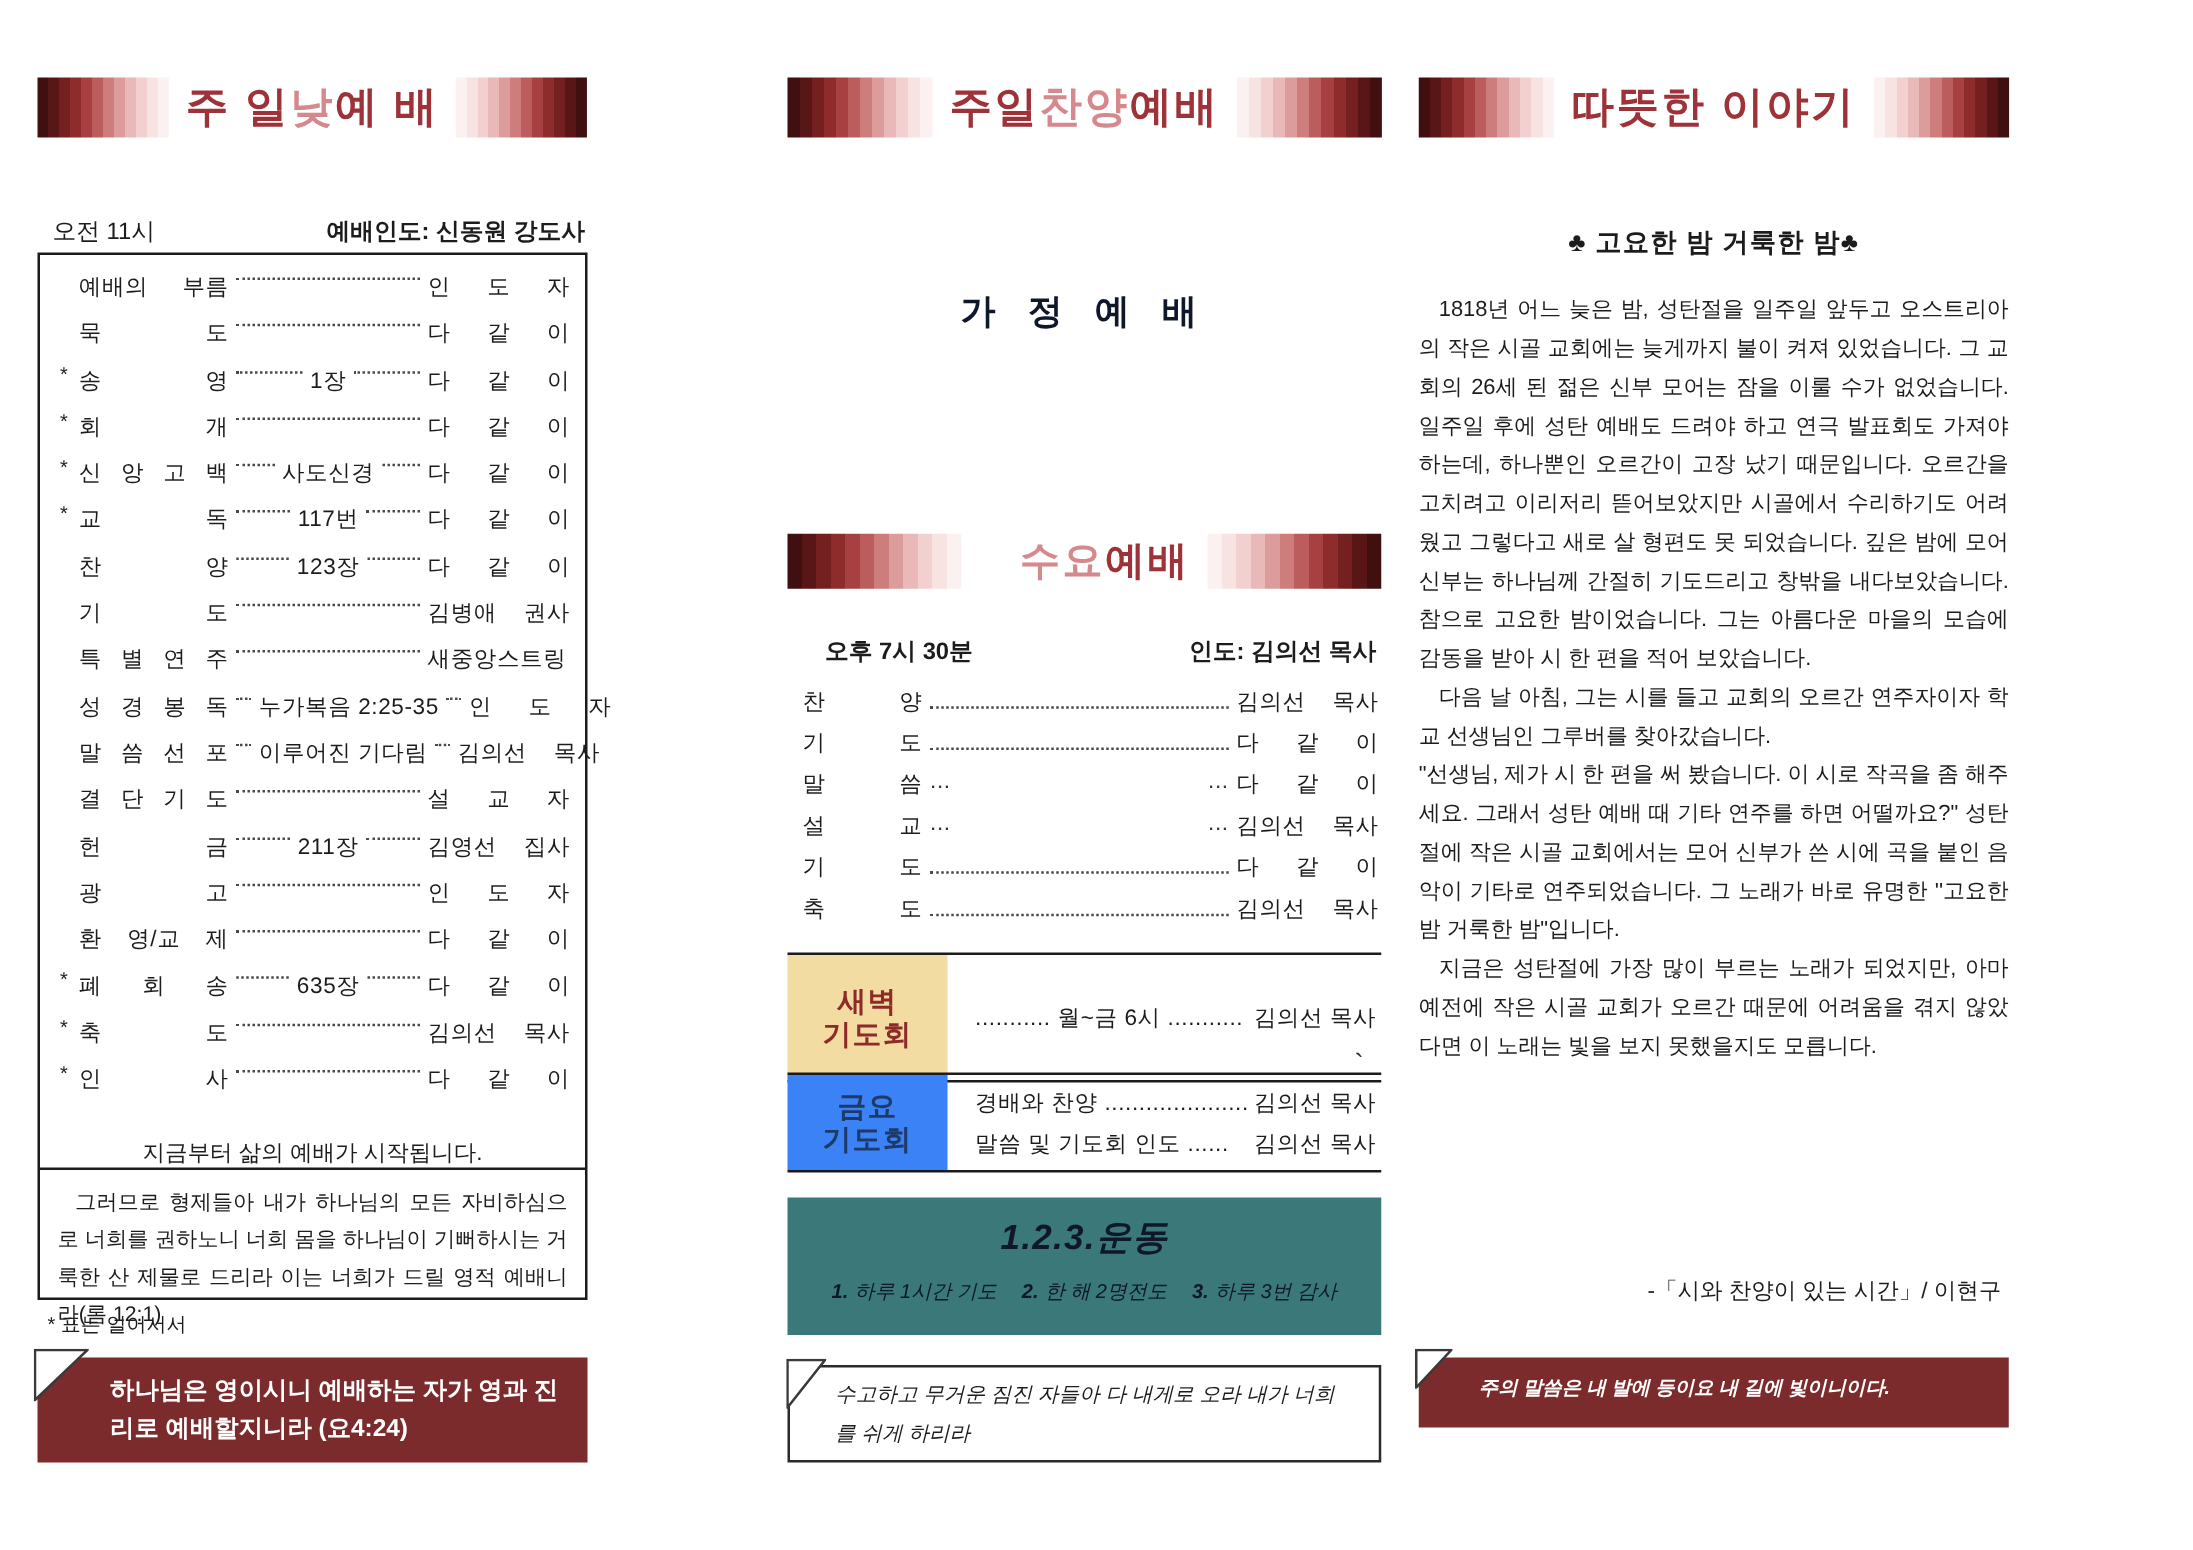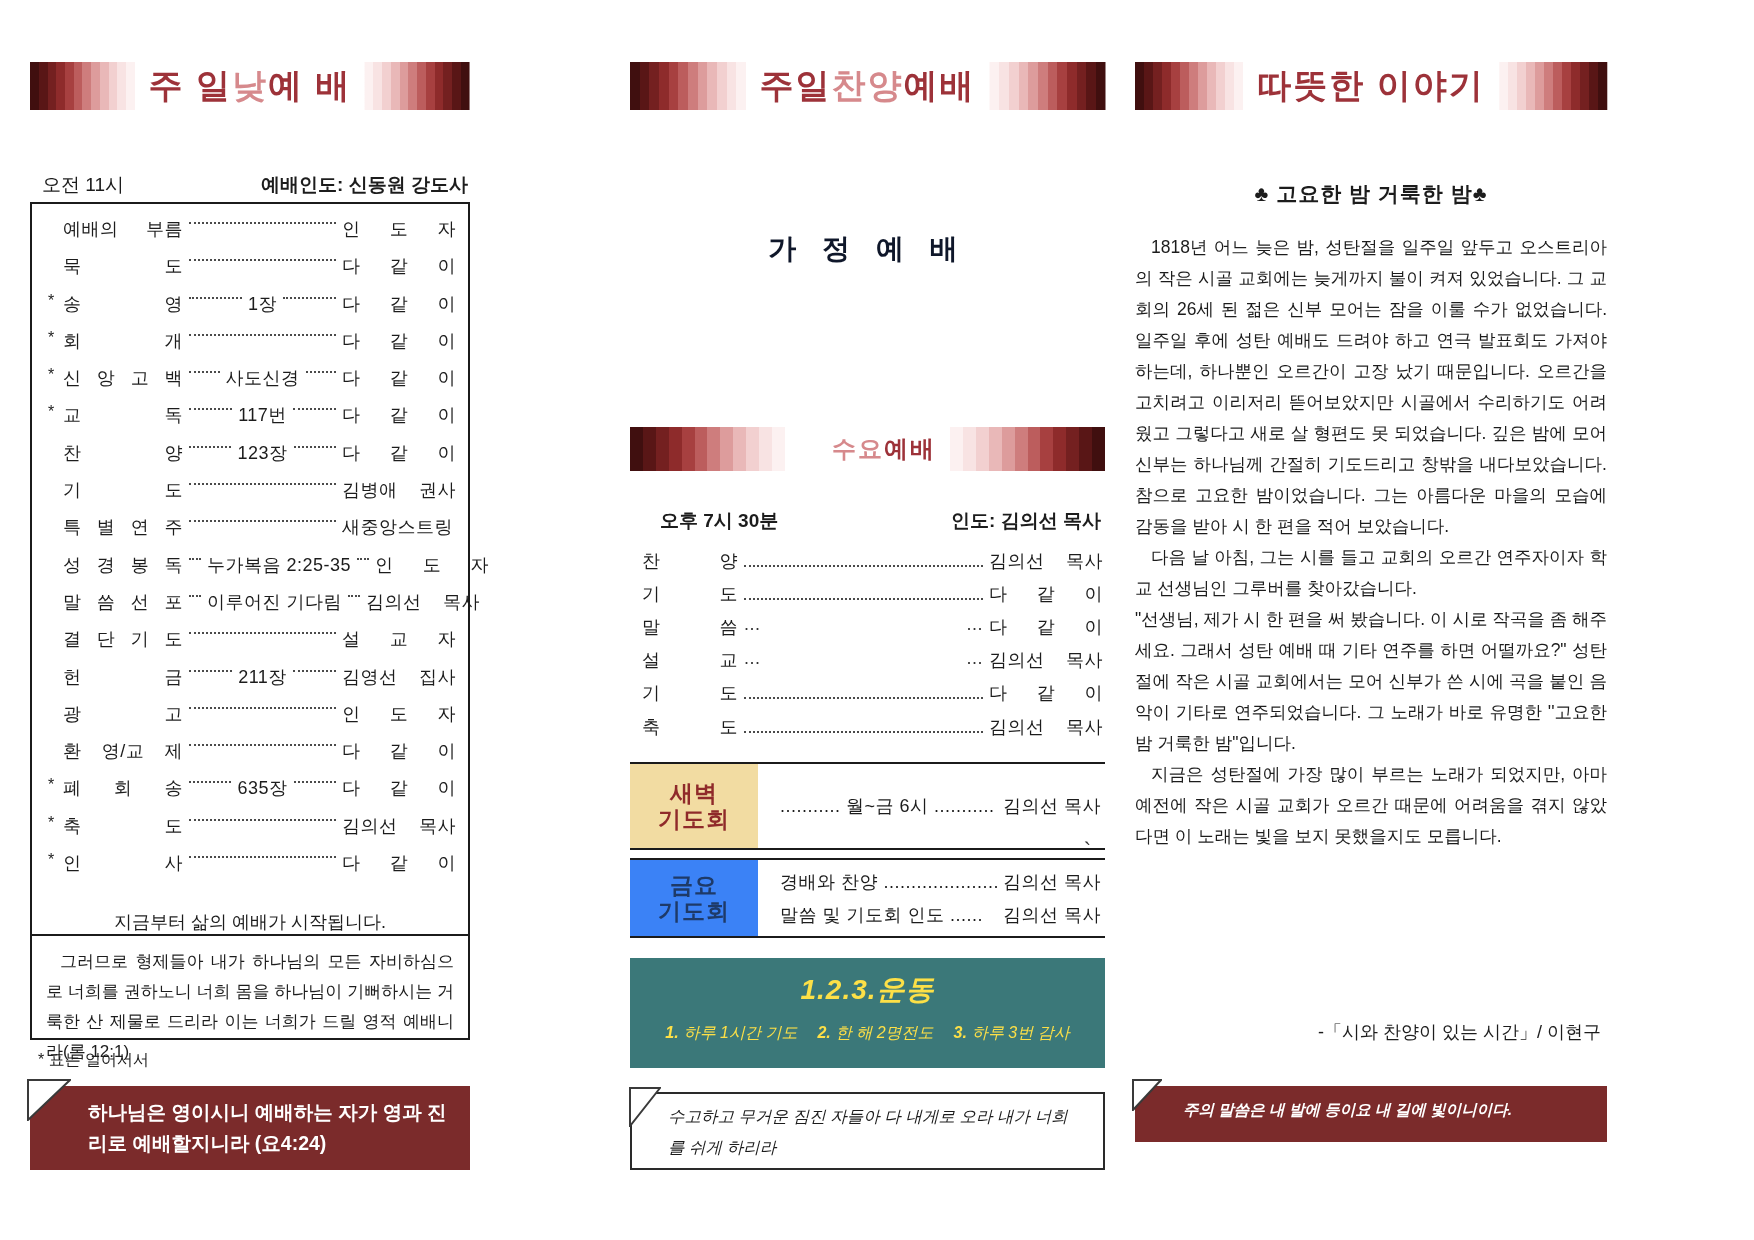--- a/index.html
+++ b/index.html
@@ -14,21 +14,21 @@
   .hdr{position:absolute;left:0;right:0;display:flex;align-items:stretch;}
   .h-top{top:62px;height:48px;}
   .h-md{top:427px;height:44px;}
   .gbar{flex:1 1 0;background:linear-gradient(to right,
     #400f0f 0%,#400f0f 8.33%,#591616 8.33%,#591616 16.67%,#742020 16.67%,#742020 25%,
     #8e2b2b 25%,#8e2b2b 33.33%,#a74040 33.33%,#a74040 41.67%,#bc5d5d 41.67%,#bc5d5d 50%,
     #ce7d7d 50%,#ce7d7d 58.33%,#dd9c9c 58.33%,#dd9c9c 66.67%,#e9b8b8 66.67%,#e9b8b8 75%,
     #f2d0d0 75%,#f2d0d0 83.33%,#f8e3e3 83.33%,#f8e3e3 91.67%,#fcf1f1 91.67%,#fcf1f1 100%);}
   .gbar.rev{transform:scaleX(-1);}
   .hdr-title{display:flex;align-items:center;padding:0 14px;font-weight:bold;font-size:34px;letter-spacing:2px;white-space:nowrap;}
-  .h-md .hdr-title{font-size:24px;padding-left:47px;}
+  .h-md .hdr-title{font-size:32px;padding-left:47px;}
   .shade-dark{color:#9d3239;}
   .shade-light{color:#d6898c;}
 
   
   .info-row{position:absolute;top:172px;left:12px;right:2px;display:flex;justify-content:space-between;align-items:baseline;font-size:19px;}
   .info-row .leader-name{font-weight:bold;}
   .worship-box{position:absolute;top:202px;left:0;right:0;height:838px;border:2px solid #1b1b1b;display:flex;flex-direction:column;box-sizing:border-box;}
   .order-rows{padding:13px 12px 0 16px;}
   .order-row{height:37.3px;display:flex;align-items:flex-start;font-size:18px;letter-spacing:.5px;}
   .star{width:15px;flex:0 0 15px;font-size:16px;color:#222;}
@@ -48,29 +48,29 @@
   .banner p,.note-box p{margin:0;}
   .fold{position:absolute;top:-7px;left:-3px;}
 
   
   .main-title{position:absolute;top:230px;left:0;right:0;text-align:center;font-size:28px;font-weight:bold;letter-spacing:9px;color:#0f172a;margin:0;}
   .wed-info{position:absolute;top:508px;left:30px;right:4px;display:flex;justify-content:space-between;font-weight:bold;font-size:19px;}
   .wed-rows{position:absolute;top:544px;left:12px;right:2px;}
   .wed-row{height:33.2px;display:flex;align-items:center;font-size:18px;letter-spacing:.5px;}
   .wlabel{width:96px;flex:0 0 96px;text-align:justify;text-align-last:justify;white-space:nowrap;}
   .prayer-row{position:absolute;left:0;right:0;border-top:2px solid #1b1b1b;border-bottom:2px solid #1b1b1b;display:flex;box-sizing:border-box;}
-  .dawn-row{top:762px;height:88px;}
+  .dawn-row{top:762px;height:104px;}
   .friday-row{top:858px;height:80px;}
   .prayer-tag{width:128px;flex:0 0 128px;display:flex;flex-direction:column;align-items:center;justify-content:center;font-weight:bold;font-size:23px;line-height:26px;letter-spacing:1px;}
   .tag-tan{background:#f2dca2;color:#8f2a2a;}
   .tag-gray{background:#3b82f6;color:#1e3a68;}
   .prayer-body{flex:1;display:flex;flex-direction:column;justify-content:center;gap:9px;padding:0 4px 0 22px;}
   .prayer-line{display:flex;justify-content:space-between;font-size:18px;letter-spacing:.5px;}
   .stray{position:absolute;top:838px;right:14px;font-size:22px;color:#333;}
-  .movement{position:absolute;top:958px;left:0;right:0;height:110px;background:#3b7879;color:#fde047;font-style:italic;text-align:center;box-sizing:border-box;padding-top:13px;}
+  .movement{position:absolute;top:958px;left:0;right:0;height:110px;background:#3b7879;color:#0f172a;font-style:italic;text-align:center;box-sizing:border-box;padding-top:13px;}
   .movement-title{font-size:28px;font-weight:bold;margin:0;letter-spacing:1px;}
   .movement-items{margin-top:14px;display:flex;justify-content:center;gap:20px;font-size:16px;}
   .mv-item b{margin-right:5px;}
   .note-box{position:absolute;top:1092px;left:0;right:0;height:78px;border:2px solid #2a2a2a;box-sizing:border-box;font-style:italic;font-size:16.5px;line-height:31px;padding:7px 24px 7px 36px;}
 
   
   .story-title{position:absolute;top:180px;left:0;right:0;text-align:center;font-weight:bold;font-size:21px;letter-spacing:1px;margin:0;}
   .story{position:absolute;top:232px;left:0;right:0;font-size:17.5px;line-height:31px;text-align:justify;}
   .story p{margin:0;}
   .story .indent{text-indent:16px;}

